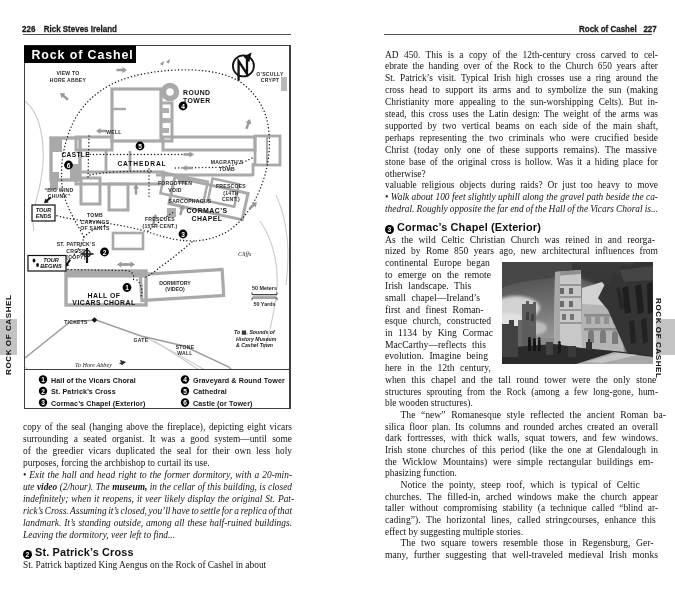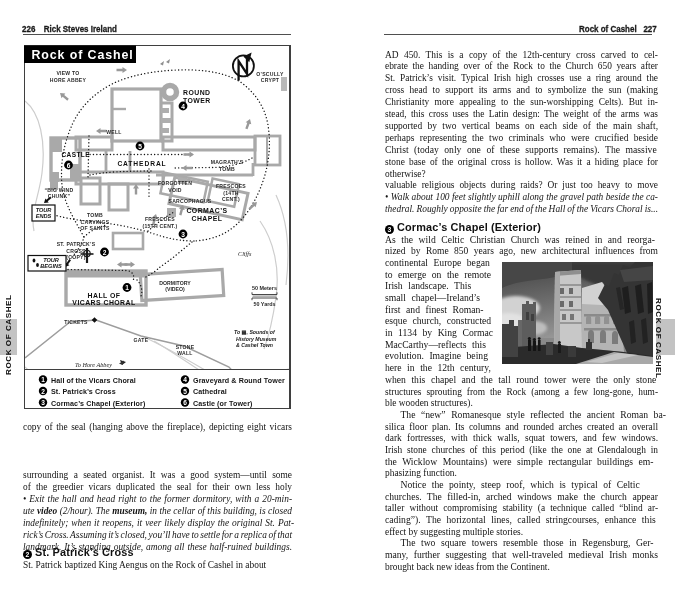--- a/index.html
+++ b/index.html
@@ -33,27 +33,29 @@
 <div class="rule" style="left:22.5px;top:34px;width:268px;"></div>
 <div class="rule" style="left:384px;top:34px;width:268px;"></div>
 
 <div class="tab" style="left:0;top:319px;"></div>
 <div class="tabtxt" style="left:4px;top:297px;transform-origin:0 0;transform:rotate(-90deg) translate(-78px,0);">ROCK OF CASHEL</div>
 <div class="tab" style="left:656px;top:319px;width:19px;"></div>
 <div class="tabtxt" style="left:662.5px;top:298px;transform-origin:0 0;transform:rotate(90deg);">ROCK OF CASHEL</div>
 
 <div class="col lcol" style="left:23px;top:420.9px;width:269px;">
 <div class="ln" style="word-spacing: 1.20625px; transform: scaleX(1);">copy of the seal (hanging above the fireplace), depicting eight vicars</div>
-<div class="ln" style="word-spacing: 3px; transform: scaleX(1.00006); margin-top: 36px;">surrounding a seated organist. It was a good system—until some</div>
+<div class="ln" style="word-spacing: 3px; transform: scaleX(1.00006);">surrounding a seated organist. It was a good system—until some</div>
 <div class="ln" style="word-spacing: 2.79972px; transform: scaleX(1);">of the greedier vicars duplicated the seal for their own less holy</div>
+<div class="ln nf">purposes, forcing the archbishop to curtail its use.</div>
 <div class="ln it" style="word-spacing: 0.729567px; transform: scaleX(1);">• Exit the hall and head right to the former dormitory, with a 20-min-</div>
 <div class="ln it" style="word-spacing: 0.0846354px; transform: scaleX(0.999942);">ute <b>video</b> (2/hour). The <b>museum,</b> in the cellar of this building, is closed</div>
 <div class="ln it" style="word-spacing: 0.649148px; transform: scaleX(1);">indefinitely; when it reopens, it veer likely display the original St. Pat-</div>
 <div class="ln it" style="word-spacing: -0.707933px; transform: scaleX(1);">rick’s Cross. Assuming it’s closed, you’ll have to settle for a replica of that</div>
 <div class="ln it" style="word-spacing: 0.605469px; transform: scaleX(1);">landmark. It’s standing outside, among all these half-ruined buildings.</div>
+<div class="ln it nf">Leaving the dormitory, veer left to find...</div>
 </div>
 <div class="abs hd" style="left:23px;top:546.1px;"><span class="numc">2</span>St. Patrick’s Cross</div>
 <div class="col lcol" style="left:23px;top:559px;width:269px;">
 <div class="ln nf">St. Patrick baptized King Aengus on the Rock of Cashel in about</div>
 </div>
 
 <div class="col rcol rcolA" style="left:385px;top:49.6px;width:272.5px;">
 <div class="ln" style="word-spacing: 3px; transform: scaleX(1.00379);">AD 450. This is a copy of the 12th-century cross carved to cel-</div>
 <div class="ln" style="word-spacing: 2.27083px; transform: scaleX(1);">ebrate the handing over of the Rock to the Church 650 years after</div>
 <div class="ln" style="word-spacing: 2.52415px; transform: scaleX(1);">St. Patrick’s visit. Typical Irish high crosses use a ring around the</div>
@@ -92,21 +94,20 @@
 <div class="ln" style="word-spacing: 2.4517px; transform: scaleX(1);">Irish stone churches of this period (like the one at Glendalough in</div>
 <div class="ln" style="word-spacing: 3px; transform: scaleX(1.03);">the Wicklow Mountains) were simple rectangular buildings em-</div>
 <div class="ln nf">phasizing function.</div>
 <div class="ln ind" style="word-spacing: 3px; transform: scaleX(1.03);">Notice the pointy, steep roof, which is typical of Celtic</div>
 <div class="ln" style="word-spacing: 3px; transform: scaleX(1.02463);">churches. The filled-in, arched windows make the church appear</div>
 <div class="ln" style="word-spacing: 2.77734px; transform: scaleX(1);">taller without compromising stability (a technique called “blind ar-</div>
 <div class="ln" style="word-spacing: 3px; transform: scaleX(1.03);">cading”). The horizontal lines, called stringcourses, enhance this</div>
 <div class="ln nf">effect by suggesting multiple stories.</div>
 <div class="ln ind" style="word-spacing: 3px; transform: scaleX(1.03);">The two square towers resemble those in Regensburg, Ger-</div>
 <div class="ln" style="word-spacing: 3px; transform: scaleX(1.0277);">many, further suggesting that well-traveled medieval Irish monks</div>
-<div class="ln nf">brought back new ideas from the Continent.</div>
 </div>
 
 <svg class="abs" style="left:24px;top:44.5px;" width="266.5" height="364.5" viewBox="0 0 266.5 364.5" font-family="Liberation Sans, sans-serif">
 <defs>
 <g id="garr">
         <path d="M0,0 L-4.5,-3 L-4.5,-1.2 L-10.5,-1.2 L-10.5,1.2 L-4.5,1.2 L-4.5,3 Z" fill="#999"></path>
       </g>
 <g id="karr">
         <path d="M0,0 L-4,-2.6 L-4,-1 L-9,-1 L-9,1 L-4,1 L-4,2.6 Z" fill="#111"></path>
       </g>

